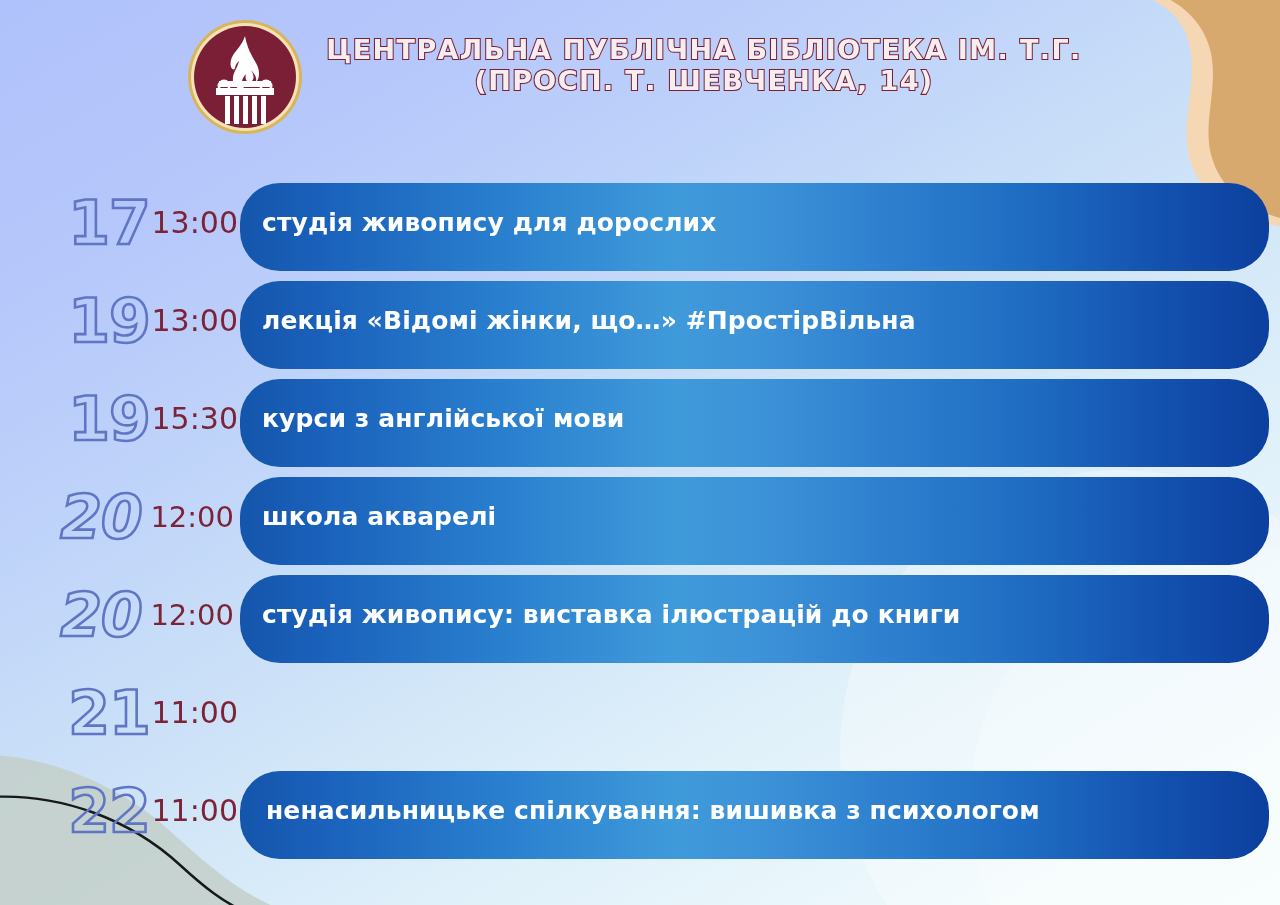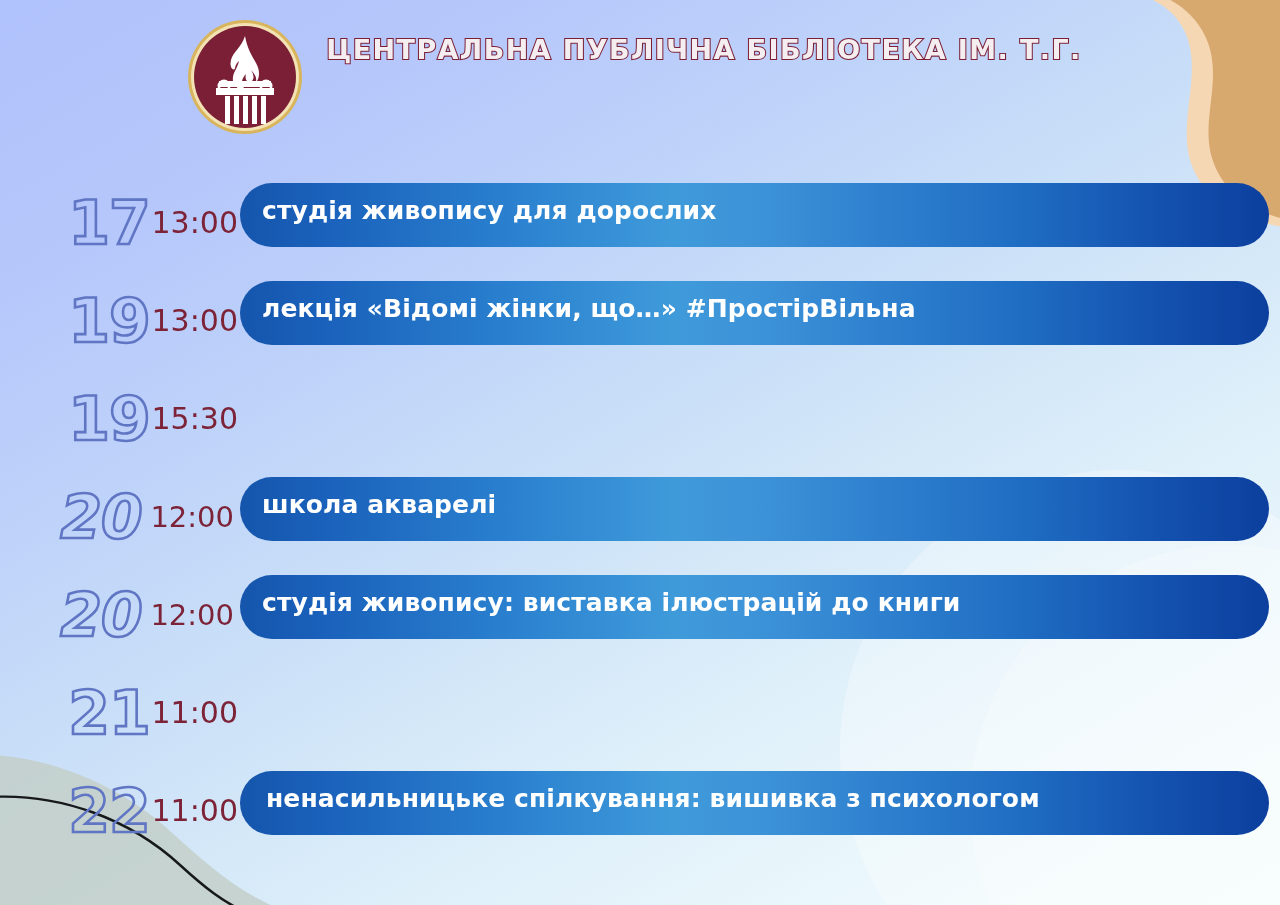--- a/index.html
+++ b/index.html
@@ -151,21 +151,21 @@
     line-height: 1;
     color: #7d2338;
     letter-spacing: 0px;
   }
 
   .pill {
     position: absolute;
     left: 236px;
     right: 15px;
     top: 0;
-    height: 64px;
+    height: 88px;
     border-radius: 40px;
     background: linear-gradient(90deg,
                 #1555ac 0%,
                 #1a61bb 8%,
                 #2a80cf 26%,
                 #3f9ada 42%,
                 #3d93d8 50%,
                 #2f81cf 62%,
                 #1f6dc3 76%,
                 #1350ae 90%,
@@ -232,20 +232,21 @@
 
       <rect x="39" y="78" width="5" height="28" fill="#ffffff"></rect>
       <rect x="48" y="78" width="5" height="28" fill="#ffffff"></rect>
       <rect x="57" y="78" width="5" height="28" fill="#ffffff"></rect>
       <rect x="66" y="78" width="5" height="28" fill="#ffffff"></rect>
       <rect x="75" y="78" width="5" height="28" fill="#ffffff"></rect>
     </svg>
 
     <div id="header-title">
       <div>ЦЕНТРАЛЬНА ПУБЛІЧНА БІБЛІОТЕКА ІМ. Т.Г.</div>
+      <div>(ПРОСП. Т. ШЕВЧЕНКА, 14)</div>
     </div>
 
   </div>
 
   <div id="schedule">
 
     <div class="row" data-row="0">
       <div class="day">17</div>
       <div class="time">13:00</div>
       <div class="pill">
@@ -257,20 +258,23 @@
       <div class="day">19</div>
       <div class="time">13:00</div>
       <div class="pill">
         <span class="pill-label">лекція «Відомі жінки, що…» #ПростірВільна</span>
       </div>
     </div>
 
     <div class="row" data-row="2">
       <div class="day">19</div>
       <div class="time">15:30</div>
+      <div class="pill">
+        <span class="pill-label">курси з англійської мови</span>
+      </div>
     </div>
 
     <div class="row" data-row="3">
       <div class="day">20</div>
       <div class="time">12:00</div>
       <div class="pill">
         <span class="pill-label">школа акварелі</span>
       </div>
     </div>
 

